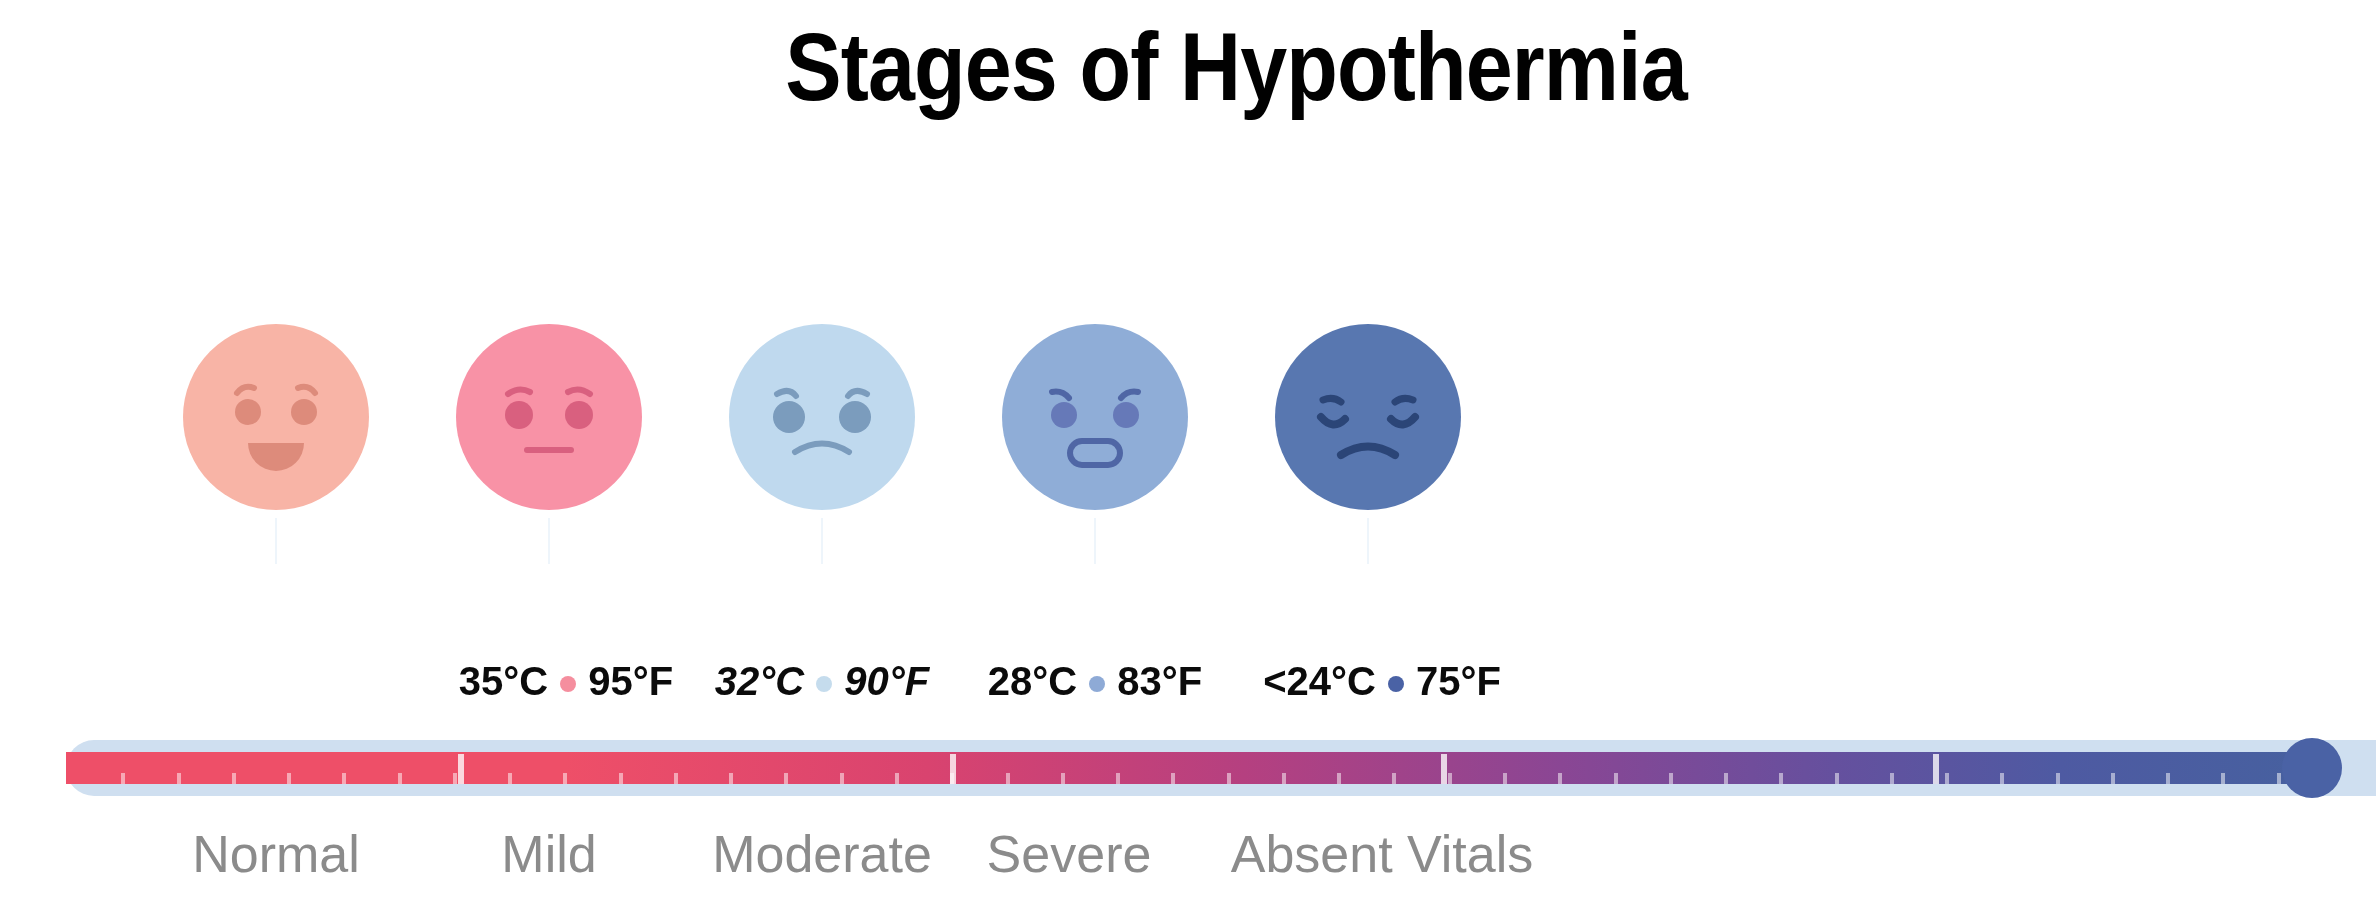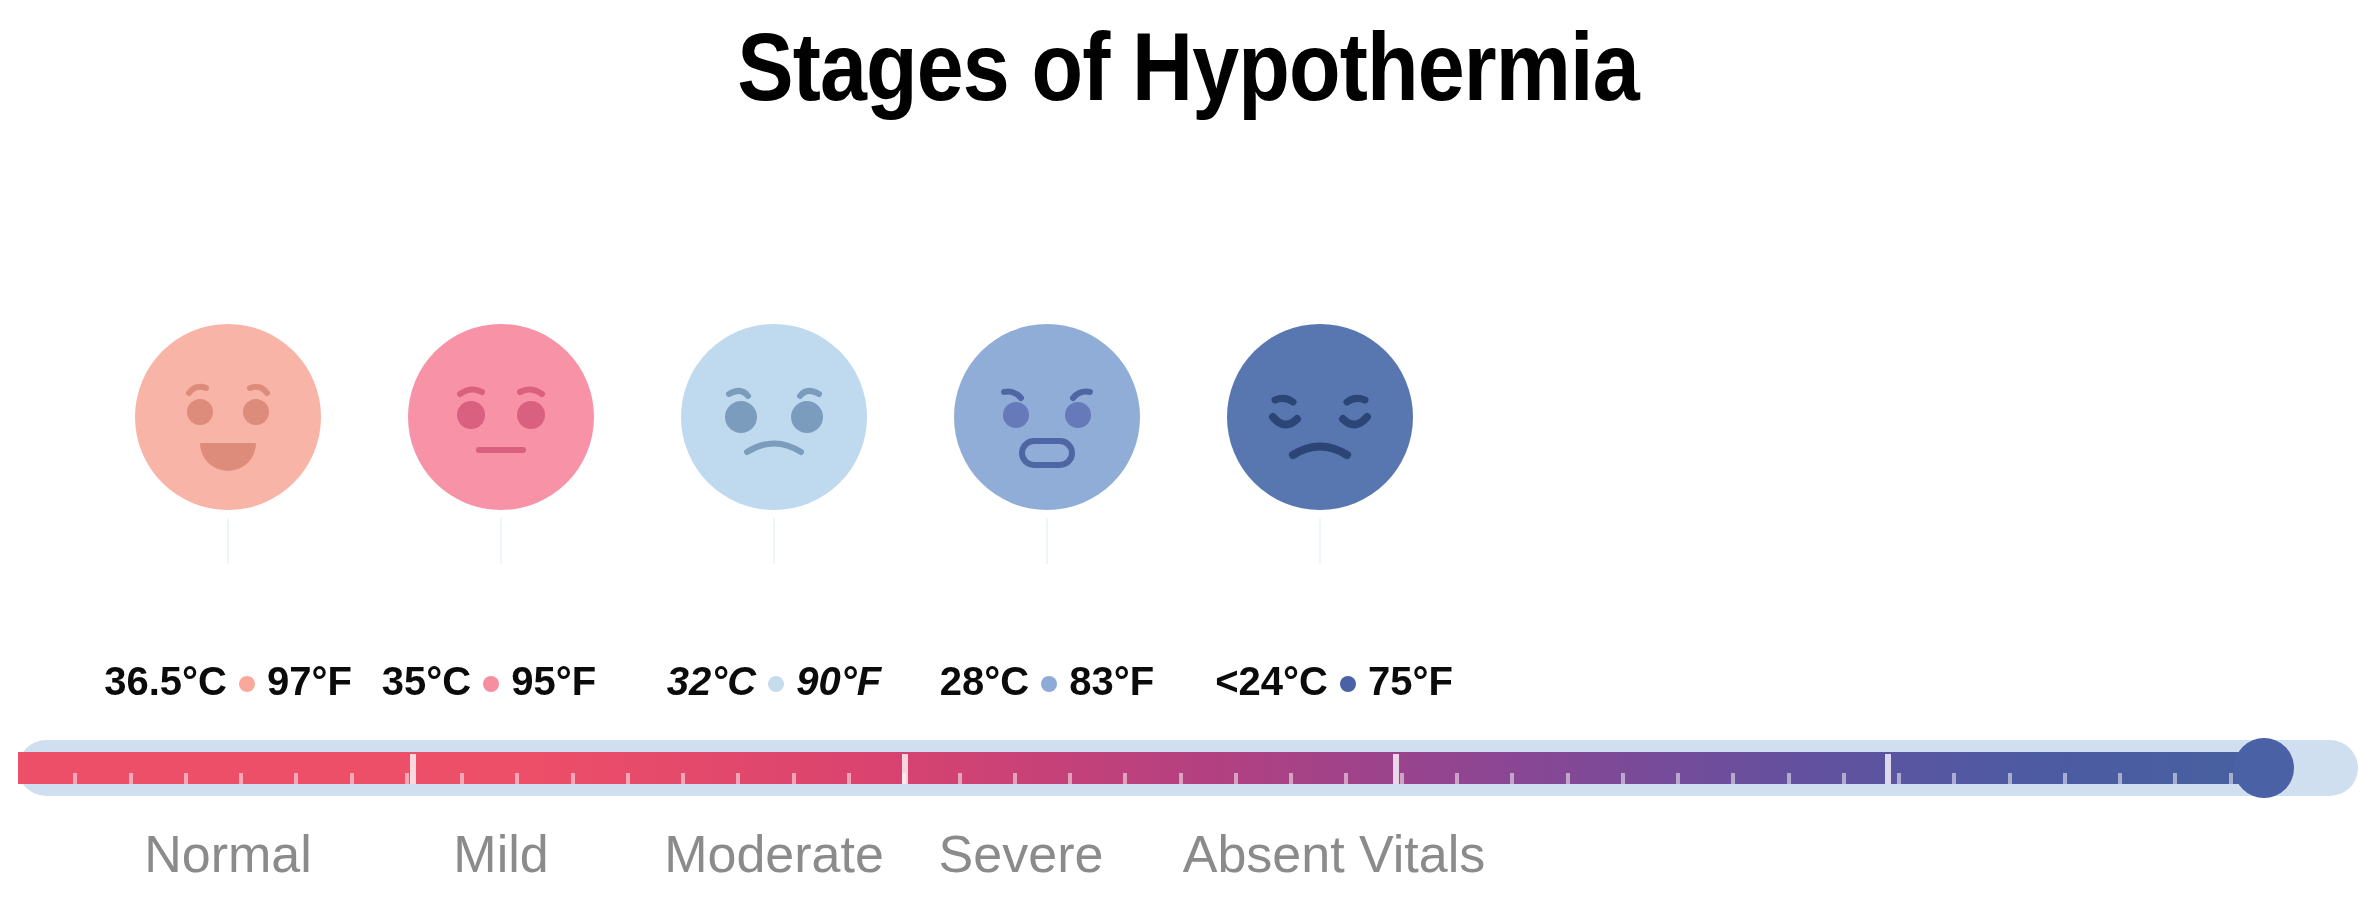--- a/index.html
+++ b/index.html
@@ -13,20 +13,21 @@
     overflow: hidden;
     font-family: "Liberation Sans", sans-serif;
     -webkit-font-smoothing: antialiased;
   }
 
   .infographic {
     position: relative;
     width: 2124px;
     height: 910px;
     background: #ffffff;
+    margin-left: 48px;
   }
 
   
   .title {
     position: absolute;
     top: 14px;
     left: 0;
     width: 2376px;
     text-align: center;
     font-family: "Liberation Sans", sans-serif;
@@ -248,24 +249,21 @@
           <path d="M48 95 Q60 109 72 97" stroke="#2b4577" stroke-width="8" stroke-linecap="round" fill="none"></path>
           <path d="M142 95 Q130 109 118 97" stroke="#2b4577" stroke-width="8" stroke-linecap="round" fill="none"></path>
           <path d="M68 133 Q95 116 122 133" stroke="#2b4577" stroke-width="8" stroke-linecap="round" fill="none"></path>
         </svg>
       </div>
       <div class="connector"></div>
     </div>
   </div>
 
   <div class="temps-row">
-    <div class="temp-item" style="left:18px;">
-      <span>36.5°C</span><span class="temp-dot" style="background:#f9a99b;"></span><span>97°F</span>
-    </div>
-    <div class="temp-item" style="left:279px;">
+    <div class="temp-item" style="left:308px;">
       <span>35°C</span><span class="temp-dot" style="background:#f58e9e;"></span><span>95°F</span>
     </div>
     <div class="temp-item" style="left:564px;font-style:italic;">
       <span>32°C</span><span class="temp-dot" style="background:#c5dced;"></span><span>90°F</span>
     </div>
     <div class="temp-item" style="left:837px;">
       <span>28°C</span><span class="temp-dot" style="background:#8eaad6;"></span><span>83°F</span>
     </div>
     <div class="temp-item" style="left:1124px;">
       <span>&lt;24°C</span><span class="temp-dot" style="background:#4a62a5;"></span><span>75°F</span>

